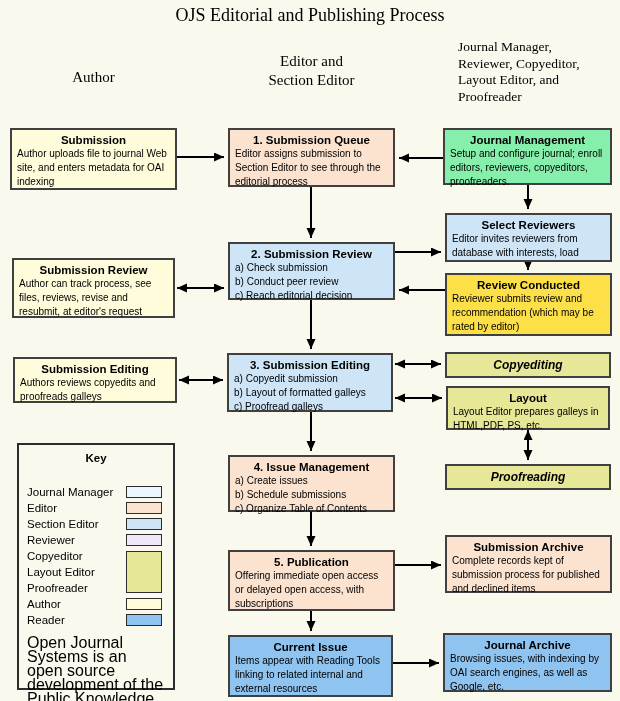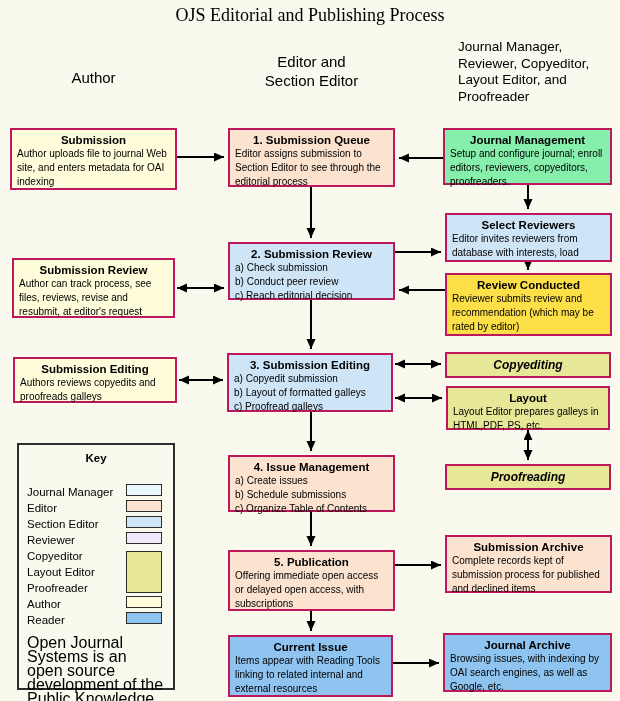--- a/index.html
+++ b/index.html
@@ -12,30 +12,30 @@
   }
   .arrows{position:absolute;left:0;top:0;width:620px;height:701px;}
   .page-title{
     position:absolute;left:0;top:5px;width:620px;
     text-align:center;
     font-family:"Liberation Serif",serif;
     font-size:18px;font-weight:normal;margin:0;
   }
   .col-header{
     position:absolute;
-    font-family:Liberation Sans, sans-serif;
+    font-family:Liberation Serif, serif;
     font-size:15px;line-height:19px;
     white-space:pre-line;
   }
   .col-header.left{left:10px;top:68px;width:167px;text-align:center;}
   .col-header.mid{left:228px;top:52px;width:167px;text-align:center;}
   .col-header.right{left:458px;top:39px;width:158px;text-align:left;font-size:13.5px;line-height:16.5px;}
   .node{
     position:absolute;
-    border:2px solid #be185d;
+    border:2px solid #404040;
     box-sizing:border-box;
     padding:3px 5px;
   }
   .node-title{
     text-align:center;font-weight:bold;
     font-size:11.5px;line-height:14px;
   }
   .node-body{
     font-size:10px;line-height:14px;
     white-space:pre-line;
@@ -45,21 +45,21 @@
   .key-box{
     position:absolute;left:17px;top:443px;width:158px;height:247px;
     border:2px solid #2d2d2d;box-sizing:border-box;
     display:flex;flex-direction:column;
   }
   .key-title{
     text-align:center;font-weight:bold;font-size:11.5px;
     margin-top:7px;margin-bottom:20px;
   }
   .key-row{
-    display:flex;justify-content:space-between;align-items:flex-start;
+    display:flex;justify-content:space-between;align-items:center;
     padding:0 11px 0 8px;height:16px;flex:none;
   }
   .key-label{font-size:11.5px;line-height:16px;}
   .key-swatch{width:36px;height:12px;border:1.5px solid #2d2d2d;box-sizing:border-box;flex:none;}
   .key-group{display:flex;justify-content:space-between;align-items:center;padding:0 11px 0 8px;}
   .key-group-labels{display:flex;flex-direction:column;}
   .key-group-labels .key-label{height:16px;}
   .key-swatch.tall{width:36px;height:42px;}
   .key-note{font-size:16px;line-height:14px;padding:8px 8px 0 8px;}
   .key-url{font-size:11.5px;text-align:center;margin-top:12px;}

